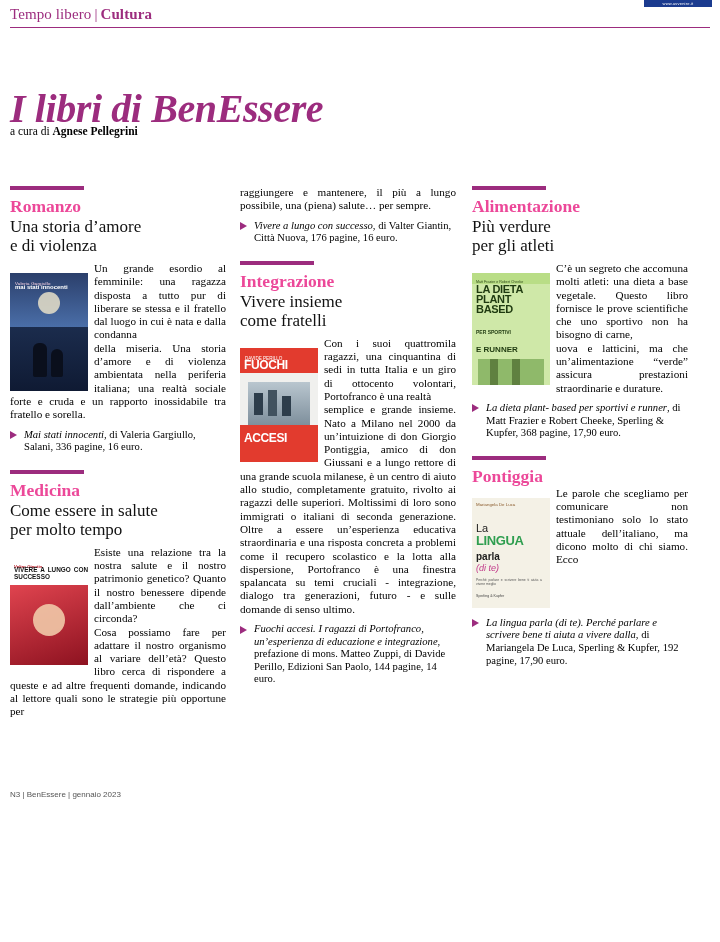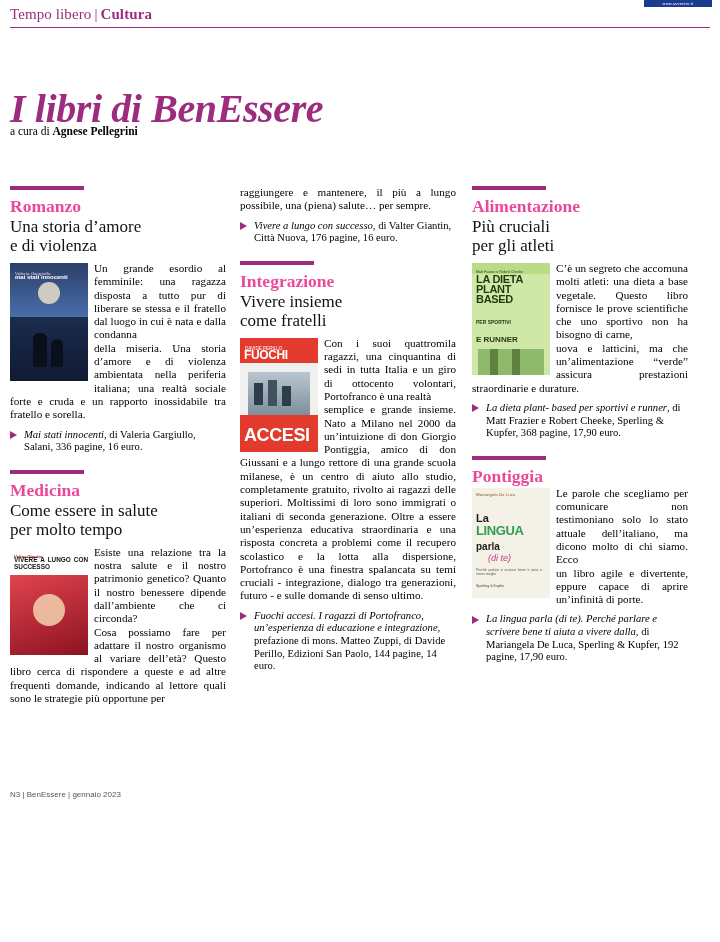--- a/index.html
+++ b/index.html
@@ -123,21 +123,21 @@
     font-size: 11.2px;
     line-height: 13.3px;
     text-align: justify;
     hyphens: auto;
   }
   .body-text p { margin: 0; }
 
   
   .cover {
     float: left;
-    margin: 1px 6px 2px 0;
+    margin: 11px 6px 2px 0;
     border: 0;
     display: block;
   }
 
   .credit {
     margin-top: 7px;
     font-size: 10.6px;
     line-height: 12.6px;
     padding-left: 14px;
     position: relative;
@@ -171,21 +171,21 @@
   .bk1 .fig { position:absolute; left:30%; bottom:12%; width:14px; height:34px; background:#0a0f1c; border-radius:6px 6px 2px 2px; }
   .bk1 .fig2 { position:absolute; left:52%; bottom:12%; width:12px; height:28px; background:#0a0f1c; border-radius:6px 6px 2px 2px; }
   .bk1 .t1 { position:absolute; left:5px; top:4px; font-size:4.4px; color:#ffd7e6; letter-spacing:.2px;}
   .bk1 .t2 { position:absolute; left:5px; top:11px; font-size:6px; font-weight:bold; color:#fff; line-height:6.5px;}
 
   
   .bk2 { width: 78px; height: 114px; background: #e23b2e; }
   .bk2 .band { position:absolute; left:0; top:22%; width:100%; height:46%; background:#f0f0ee; }
   .bk2 .ttop { position:absolute; left:5px; top:4px; font-size:4.6px; color:#fff; }
   .bk2 .big1 { position:absolute; left:4px; top:11px; font-size:12px; font-weight:bold; color:#fff; letter-spacing:-.4px; }
-  .bk2 .big2 { position:absolute; left:4px; bottom:9px; font-size:18px; font-weight:bold; color:#fff; letter-spacing:-.4px;}
+  .bk2 .big2 { position:absolute; left:4px; bottom:16px; font-size:12px; font-weight:bold; color:#fff; letter-spacing:-.4px;}
   .bk2 .ph { position:absolute; left:8px; top:30%; width:62px; height:38%; background:linear-gradient(#b9c6cf,#7e8f9c); }
   .bk2 .p1 { position:absolute; left:14px; top:40%; width:9px; height:22px; background:#2d3d4b;}
   .bk2 .p2 { position:absolute; left:28px; top:37%; width:9px; height:26px; background:#41525f;}
   .bk2 .p3 { position:absolute; left:42px; top:42%; width:9px; height:20px; background:#2d3d4b;}
 
   
   .bk3 { width: 78px; height: 108px; background: #cf1f2e; }
   .bk3 .w { position:absolute; left:0; top:0; width:100%; height:26%; background:#fff;}
   .bk3 .t { position:absolute; left:4px; top:3px; font-size:4.4px; color:#b4121f; font-weight:bold;}
   .bk3 .t2 { position:absolute; left:4px; top:10px; font-size:6.4px; color:#111; font-weight:bold; line-height:6.8px;}
@@ -199,24 +199,24 @@
   .bk4 .t1 { position:absolute; left:4px; top:11px; font-size:11px; font-weight:bold; color:#1f3a10; line-height:10px; letter-spacing:-.3px;}
   .bk4 .t2 { position:absolute; left:4px; top:56px; font-size:5px; font-weight:bold; color:#1f3a10; line-height:6px;}
   .bk4 .t3 { position:absolute; left:4px; top:70px; font-size:8px; font-weight:bold; color:#1f3a10;}
   .bk4 .legs { position:absolute; left:6px; bottom:0; width:66px; height:26px; background:#8fb96a; }
   .bk4 .l1 { position:absolute; left:18px; bottom:0; width:8px; height:26px; background:#5f8040;}
   .bk4 .l2 { position:absolute; left:40px; bottom:0; width:8px; height:26px; background:#5f8040;}
 
   
   .bk5 { width: 78px; height: 110px; background: #f4f1e6; color:#222; }
   .bk5 .hd { position:absolute; left:4px; top:4px; font-size:4.4px; color:#8a5a2b; line-height:5px;}
-  .bk5 .la { position:absolute; left:4px; top:24px; font-size:11px; font-weight:bold; color:#1d1d1d;}
+  .bk5 .la { position:absolute; left:4px; top:24px; font-size:11px; font-weight:normal; color:#1d1d1d;}
   .bk5 .lingua { position:absolute; left:4px; top:36px; font-size:13px; font-weight:bold; color:#2e9e4f; letter-spacing:-.4px;}
   .bk5 .parla { position:absolute; left:4px; top:52px; font-size:10px; font-weight:bold; color:#1d1d1d;}
-  .bk5 .dite { position:absolute; left:16px; top:64px; font-size:9px; font-style:italic; color:#c23b8b;}
+  .bk5 .dite { position:absolute; left:4px; top:64px; font-size:9px; font-style:italic; color:#c23b8b;}
   .bk5 .small { position:absolute; left:4px; top:80px; font-size:3.4px; color:#555; line-height:4.4px; width:66px;}
   .bk5 .pub { position:absolute; left:4px; bottom:4px; font-size:3.6px; color:#444;}
 
   
   .footer {
     position: absolute;
     left: 10px;
     bottom: 4px;
     font-family: "Liberation Sans", sans-serif;
     font-size: 8px;
@@ -332,21 +332,21 @@
       </div>
     </div>
   </div>
 
   <div class="col col3">
 
     <div>
       <div class="sec-bar"></div>
       <div class="sec-title">Alimentazione</div>
       <div class="sec-sub">
-        <span>Più cruciali</span><br>
+        <span>Più verdure</span><br>
         <span>per gli atleti</span>
       </div>
       <div class="body-text clearfix">
         <div class="bk bk4 cover">
           <div class="top"></div>
           <div class="legs"></div>
             <div class="l1"></div>
             <div class="l2"></div>
           <div class="t0">Matt Frazier e Robert Cheeke</div>
           <div class="t1">
@@ -375,21 +375,20 @@
         <div class="bk bk5 cover">
           <div class="hd">Mariangela De Luca</div>
           <div class="la">La</div>
           <div class="lingua">LINGUA</div>
           <div class="parla">parla</div>
           <div class="dite">(di te)</div>
           <div class="small">Perché parlare e scrivere bene ti aiuta a vivere meglio</div>
           <div class="pub">Sperling &amp; Kupfer</div>
         </div>
         <p>Le parole che scegliamo per comunicare non testimoniano solo lo stato attuale dell’italiano, ma dicono molto di chi siamo. Ecco</p>
-        <p>un libro agile e divertente, eppure capace di aprire un’infinità di porte.</p>
       </div>
       <div class="credit">
         <span class="bullet"></span>
         <i>La lingua parla (di te). Perché parlare e scrivere bene ti aiuta a vivere dalla</i><span>, di Mariangela De Luca, Sperling &amp; Kupfer, 192 pagine, 17,90 euro.</span>
       </div>
     </div>
   </div>
 
   <div class="footer">N3 | BenEssere | gennaio 2023</div>
 </div>

